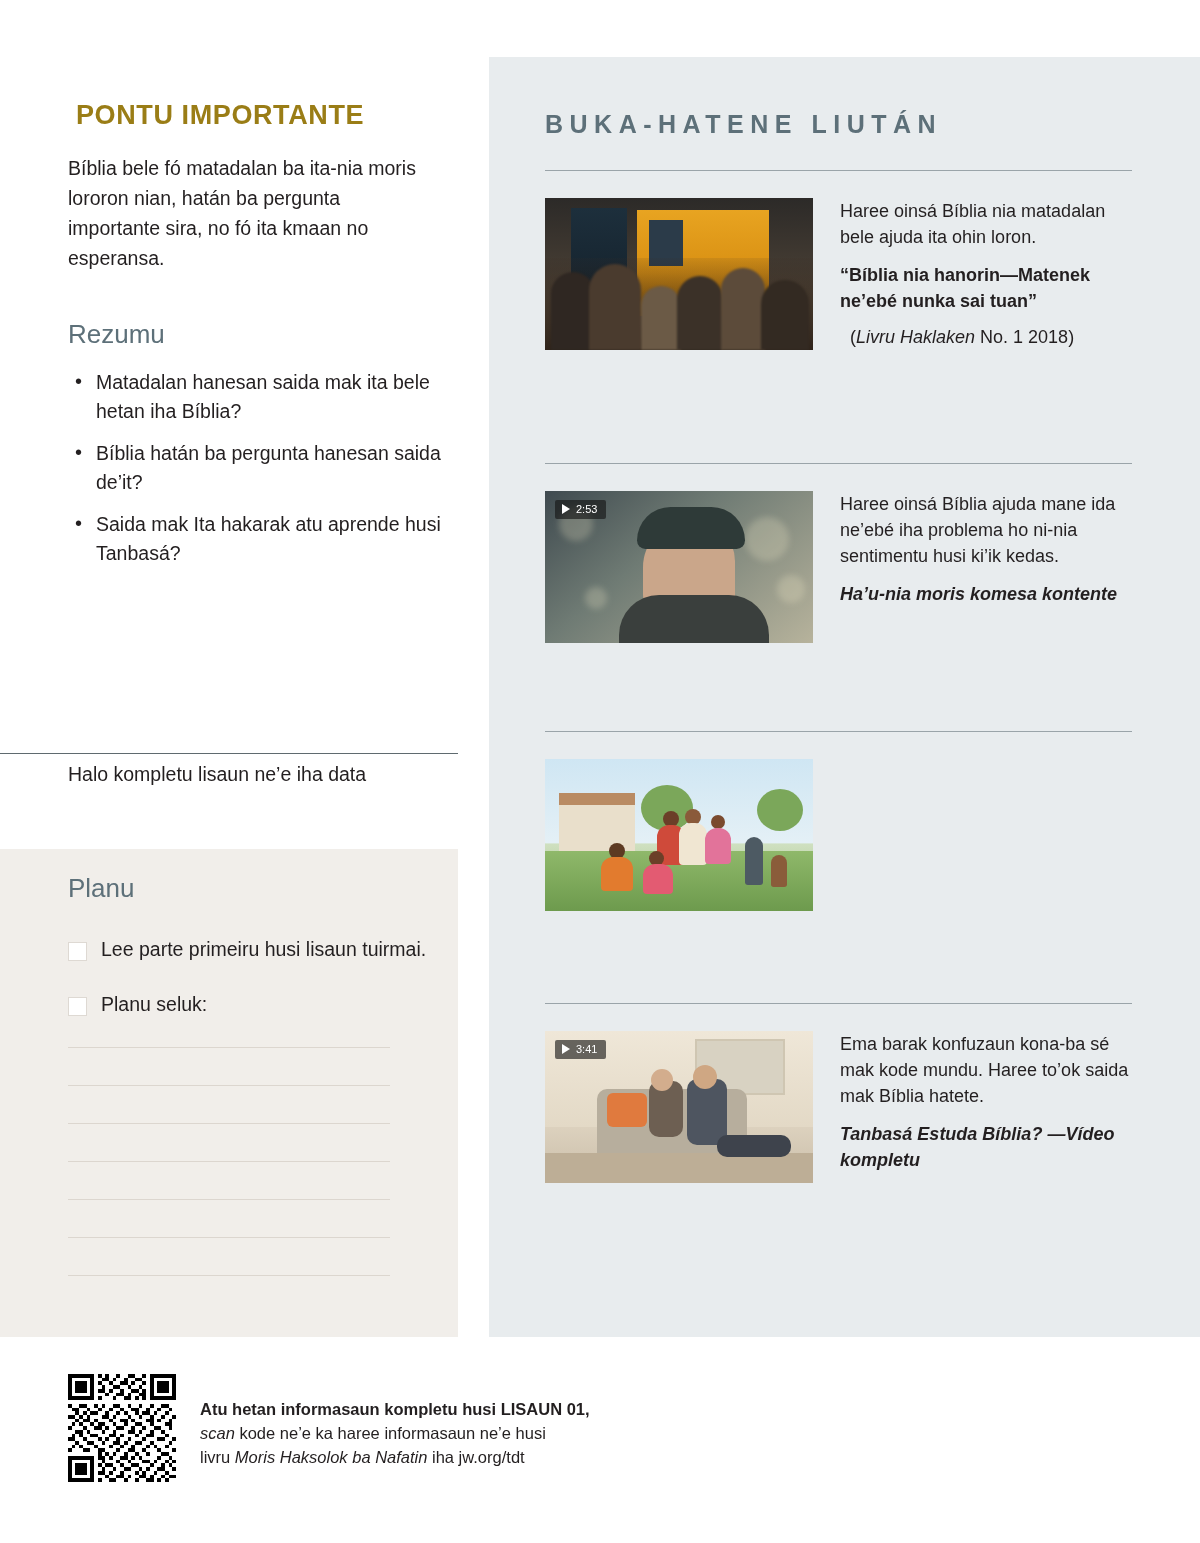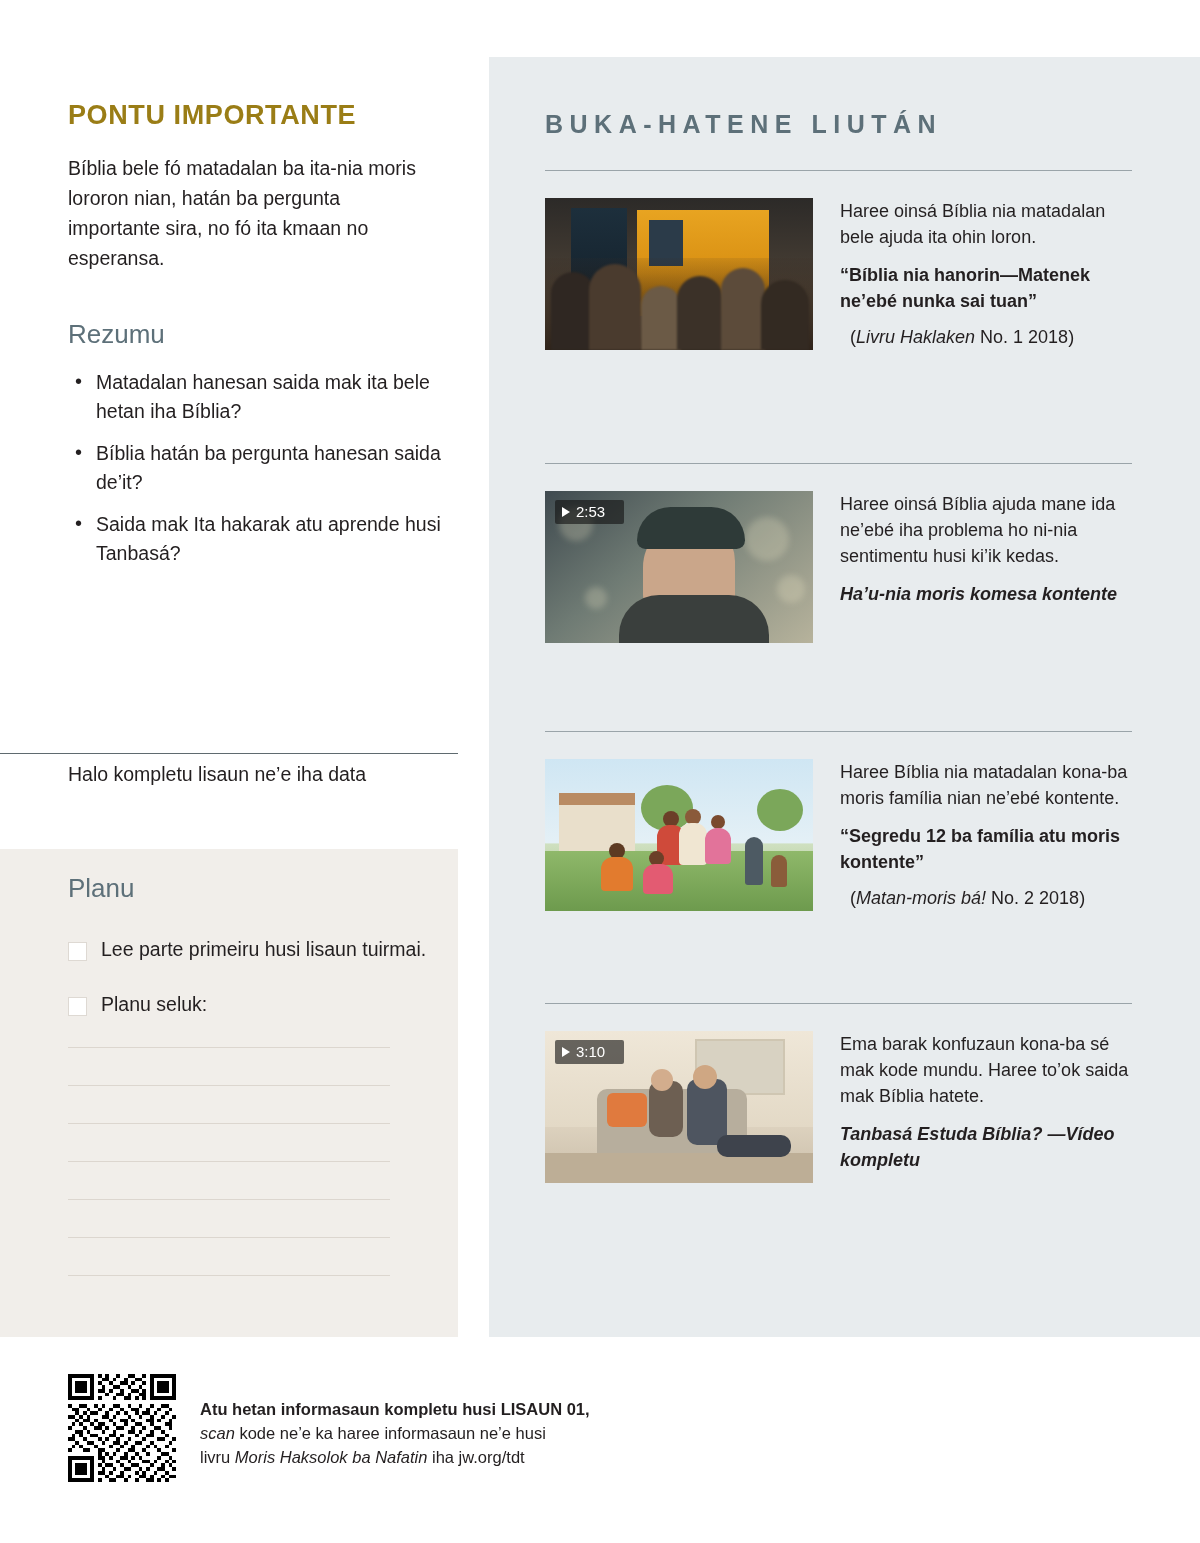--- a/index.html
+++ b/index.html
@@ -38,21 +38,21 @@
     left: 68px;
     top: 100px;
     width: 390px;
   }
 
   .main-title {
     font-size: 27px;
     font-weight: bold;
     letter-spacing: 0.6px;
     color: #9a7d16;
-    margin: 0 0 22px 0;
+    margin: 0 0 22px 8px;
   }
 
   .intro-text {
     font-size: 19.5px;
     line-height: 30px;
     color: #231f20;
     margin: 0;
     width: 360px;
   }
 
@@ -218,22 +218,22 @@
   }
   .cap-sub i { font-style: italic; }
 
   
   .vid-badge {
     position: absolute;
     left: 10px;
     top: 9px;
     background: rgba(20,20,20,0.62);
     color: #ffffff;
-    font-size: 15px;
-    padding: 3px 19px 4px 7px;
+    font-size: 11px;
+    padding: 3px 9px 4px 7px;
     border-radius: 2px;
     display: flex;
     align-items: center;
     z-index: 4;
   }
   .vid-badge .tri {
     width: 0; height: 0;
     border-left: 8px solid #ffffff;
     border-top: 5px solid transparent;
     border-bottom: 5px solid transparent;
@@ -460,45 +460,40 @@
         <div class="fig" style="left:134px;top:64px;width:28px;height:42px;background:#f0e6d2;"></div>
         <div class="fhead" style="left:166px;top:56px;width:14px;height:14px;background:#7a4a2e;"></div>
         <div class="fig" style="left:160px;top:69px;width:26px;height:36px;background:#e2739a;"></div>
         <div class="fhead" style="left:64px;top:84px;width:16px;height:16px;background:#5d3a22;"></div>
         <div class="fig" style="left:56px;top:98px;width:32px;height:34px;background:#e27b2e;"></div>
         <div class="fhead" style="left:104px;top:92px;width:15px;height:15px;background:#6b3f28;"></div>
         <div class="fig" style="left:98px;top:105px;width:30px;height:30px;background:#e35b72;"></div>
         <div class="fig" style="left:200px;top:78px;width:18px;height:48px;background:#4d5a63;"></div>
         <div class="fig" style="left:226px;top:96px;width:16px;height:32px;background:#8a5c3a;"></div>
       </div>
-      <div class="thumb-text">
-        <p class="cap">Haree Bíblia nia matadalan kona-ba moris família nian ne’ebé kontente.</p>
-        <p class="cap-title">“Segredu 12 ba família atu moris kontente”</p>
-        <p class="cap-sub">(<i>Matan-moris bá!</i><span> No. 2 2018</span>)</p>
-      </div>
     </div>
   </div>
 
   <div class="item" style="top:1003px;">
     <div class="item-rule"></div>
     <div class="item-body">
       <div class="thumb art4">
         <div class="wall"></div>
         <div class="window"></div>
         <div class="sofa"></div>
         <div class="cushion"></div>
         <div class="floor"></div>
         <div class="pers" style="left:104px;top:50px;width:34px;height:56px;background:#6d5f52;"></div>
         <div class="pers" style="left:106px;top:38px;width:22px;height:22px;background:#d3ad8d;border-radius:50%;"></div>
         <div class="pers" style="left:142px;top:48px;width:40px;height:66px;background:#4e5560;"></div>
         <div class="pers" style="left:148px;top:34px;width:24px;height:24px;background:#cfa783;border-radius:50%;"></div>
         <div class="pers" style="left:172px;top:104px;width:74px;height:22px;background:#3e434c;border-radius:10px;"></div>
         <div class="vid-badge">
           <span class="tri"></span>
-          <span>3:10</span>
+          <span>3:41</span>
         </div>
       </div>
       <div class="thumb-text">
         <p class="cap">Ema barak konfuzaun kona-ba sé mak kode mundu. Haree to’ok saida mak Bíblia hatete.</p>
         <p class="cap-title italic">Tanbasá Estuda Bíblia? —Vídeo kompletu</p>
       </div>
     </div>
   </div>
 
   <svg class="qr" viewBox="0 0 29 29" shape-rendering="crispEdges">

